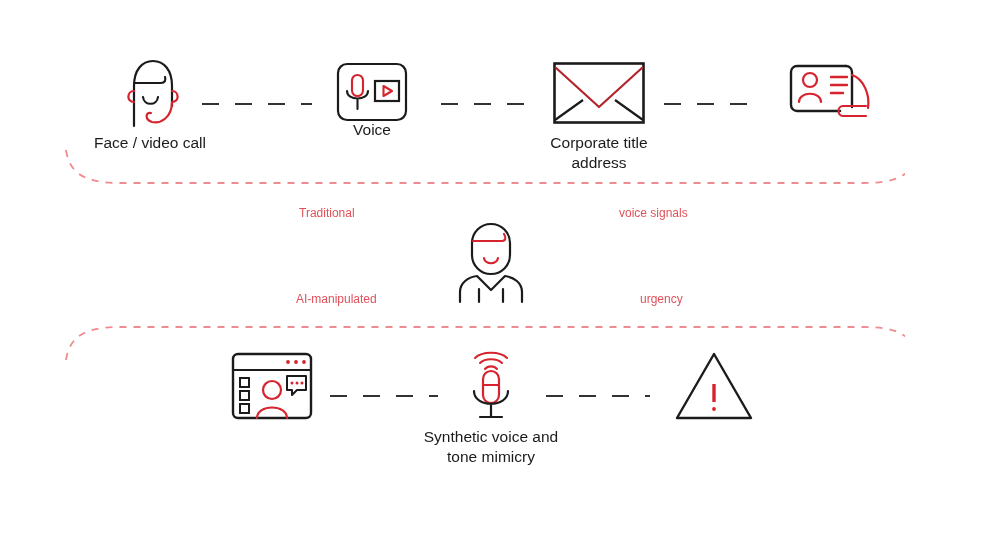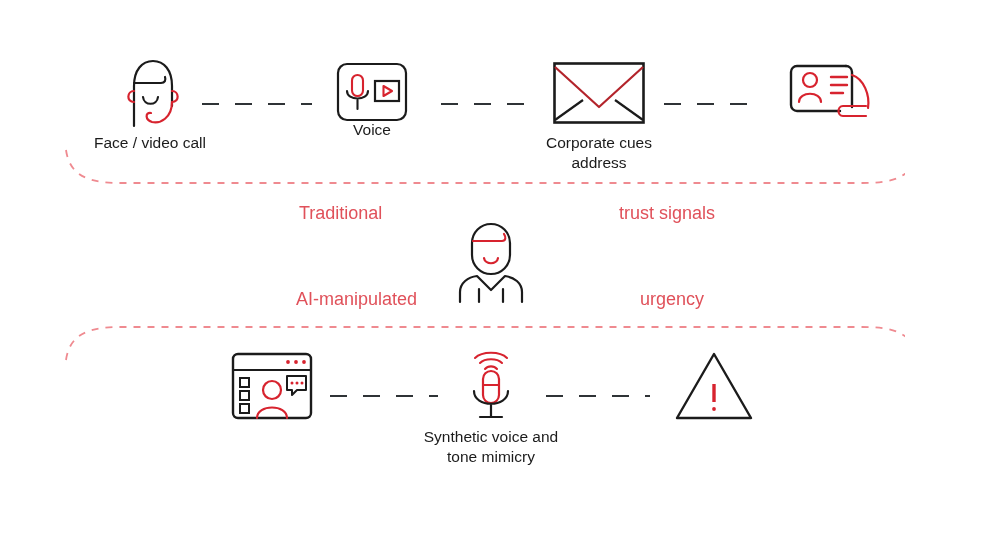--- a/index.html
+++ b/index.html
@@ -25,21 +25,21 @@
     text-align: center;
     color: #1b1b1b;
     font-size: 15.5px;
     line-height: 20px;
     font-family: "Liberation Sans", sans-serif;
     white-space: pre-line;
   }
   .mid-label {
     position: absolute;
     color: #e0515a;
-    font-size: 18px;
+    font-size: 12px;
     line-height: 20px;
     font-family: "Liberation Sans", sans-serif;
     white-space: nowrap;
   }
 
   
   svg.layer {
     position: absolute;
     left: 0;
     top: 0;
@@ -102,21 +102,21 @@
   <div class="label" style="left:292px; top:120px; width:160px;">Voice</div>
 
   <svg class="icon-svg" style="left:553px; top:62px; width:92px; height:62px;" viewBox="0 0 92 62">
     <rect x="1.5" y="1.5" width="89" height="59" fill="none" stroke="#1b1b1b" stroke-width="2.6"></rect>
 
     <path d="M2 5 L46 45 L90 5" fill="none" stroke="#b3242b" stroke-width="2.2" stroke-linejoin="round"></path>
 
     <line x1="2" y1="58" x2="30" y2="38" stroke="#1b1b1b" stroke-width="2.2"></line>
     <line x1="90" y1="58" x2="62" y2="38" stroke="#1b1b1b" stroke-width="2.2"></line>
   </svg>
-  <div class="label" style="left:508px; top:133px; width:182px;">Corporate cues
+  <div class="label" style="left:508px; top:133px; width:182px;">Corporate title
 address</div>
 
   <svg class="icon-svg" style="left:788px; top:63px; width:86px; height:62px;" viewBox="0 0 86 62">
 
     <path d="M58 3 L9 3 C5.7 3 3 5.7 3 9 L3 42 C3 45.3 5.7 48 9 48 L52 48" fill="none" stroke="#1b1b1b" stroke-width="2.4" stroke-linecap="round"></path>
     <path d="M58 3 C61.3 3 64 5.7 64 9 L64 44" fill="none" stroke="#1b1b1b" stroke-width="2.4" stroke-linecap="round"></path>
 
     <circle cx="22" cy="17" r="7" fill="none" stroke="#d7232e" stroke-width="2.2"></circle>
     <path d="M11 39 C11 28, 33 28, 33 39" fill="none" stroke="#d7232e" stroke-width="2.2" stroke-linecap="round"></path>
 
@@ -136,21 +136,21 @@
 
     <path d="M26 36 C27 43, 39 43, 40 36" fill="none" stroke="#d7232e" stroke-width="2.2" stroke-linecap="round"></path>
 
     <path d="M2 80 L2 70 C2 61 10 55 19 54 L33 68 L47 54 C56 55 64 61 64 70 L64 80" fill="none" stroke="#1b1b1b" stroke-width="2.2" stroke-linejoin="round" stroke-linecap="round"></path>
 
     <line x1="21" y1="67" x2="21" y2="80" stroke="#1b1b1b" stroke-width="2.2" stroke-linecap="round"></line>
     <line x1="45" y1="67" x2="45" y2="80" stroke="#1b1b1b" stroke-width="2.2" stroke-linecap="round"></line>
   </svg>
 
   <div class="mid-label" style="left:299px; top:203px;">Traditional</div>
-  <div class="mid-label" style="left:619px; top:203px;">trust signals</div>
+  <div class="mid-label" style="left:619px; top:203px;">voice signals</div>
   <div class="mid-label" style="left:296px; top:289px;">AI-manipulated</div>
   <div class="mid-label" style="left:640px; top:289px;">urgency</div>
 
   <svg class="icon-svg" style="left:231px; top:352px; width:82px; height:68px;" viewBox="0 0 82 68">
     <rect x="2" y="2" width="78" height="64" rx="5" ry="5" fill="none" stroke="#1b1b1b" stroke-width="2.4"></rect>
     <line x1="2" y1="18" x2="80" y2="18" stroke="#1b1b1b" stroke-width="2.2"></line>
 
     <circle cx="57" cy="10" r="1.9" fill="#d7232e"></circle>
     <circle cx="65" cy="10" r="1.9" fill="#d7232e"></circle>
     <circle cx="73" cy="10" r="1.9" fill="#d7232e"></circle>

